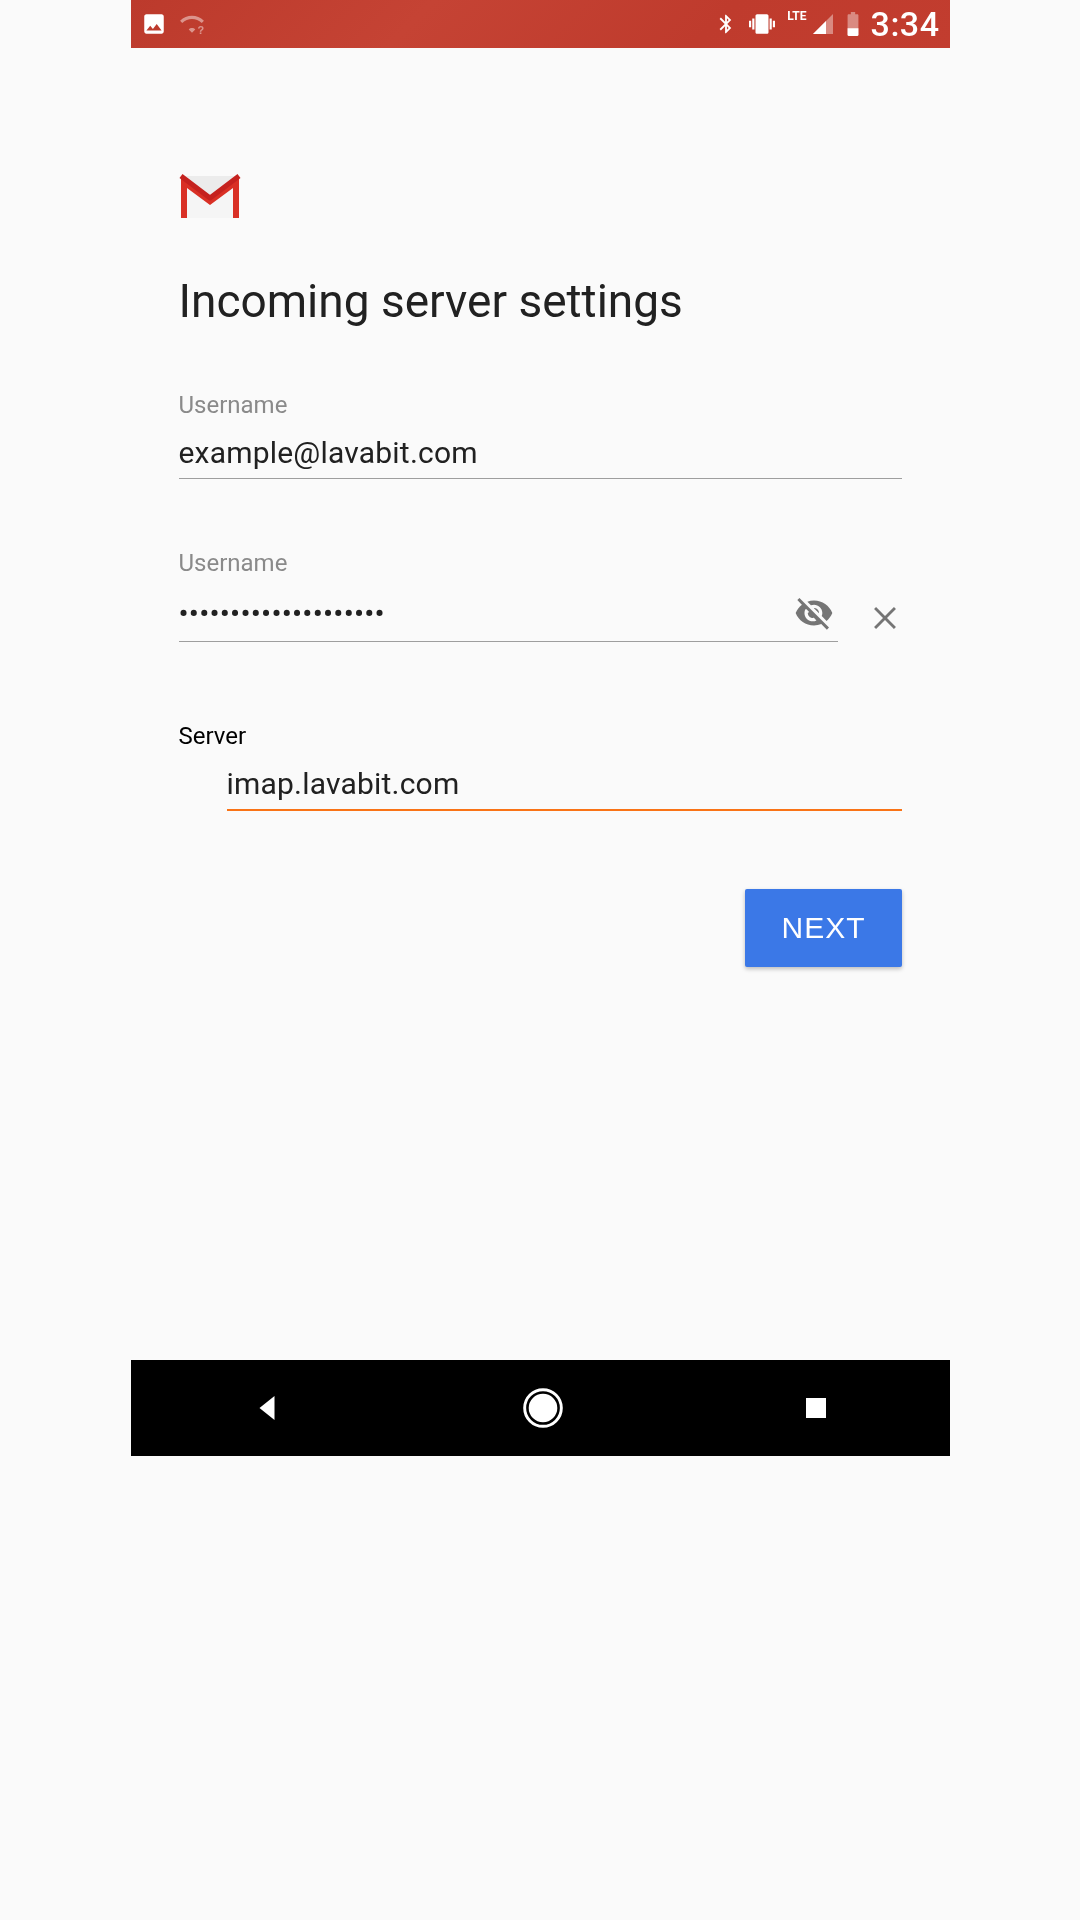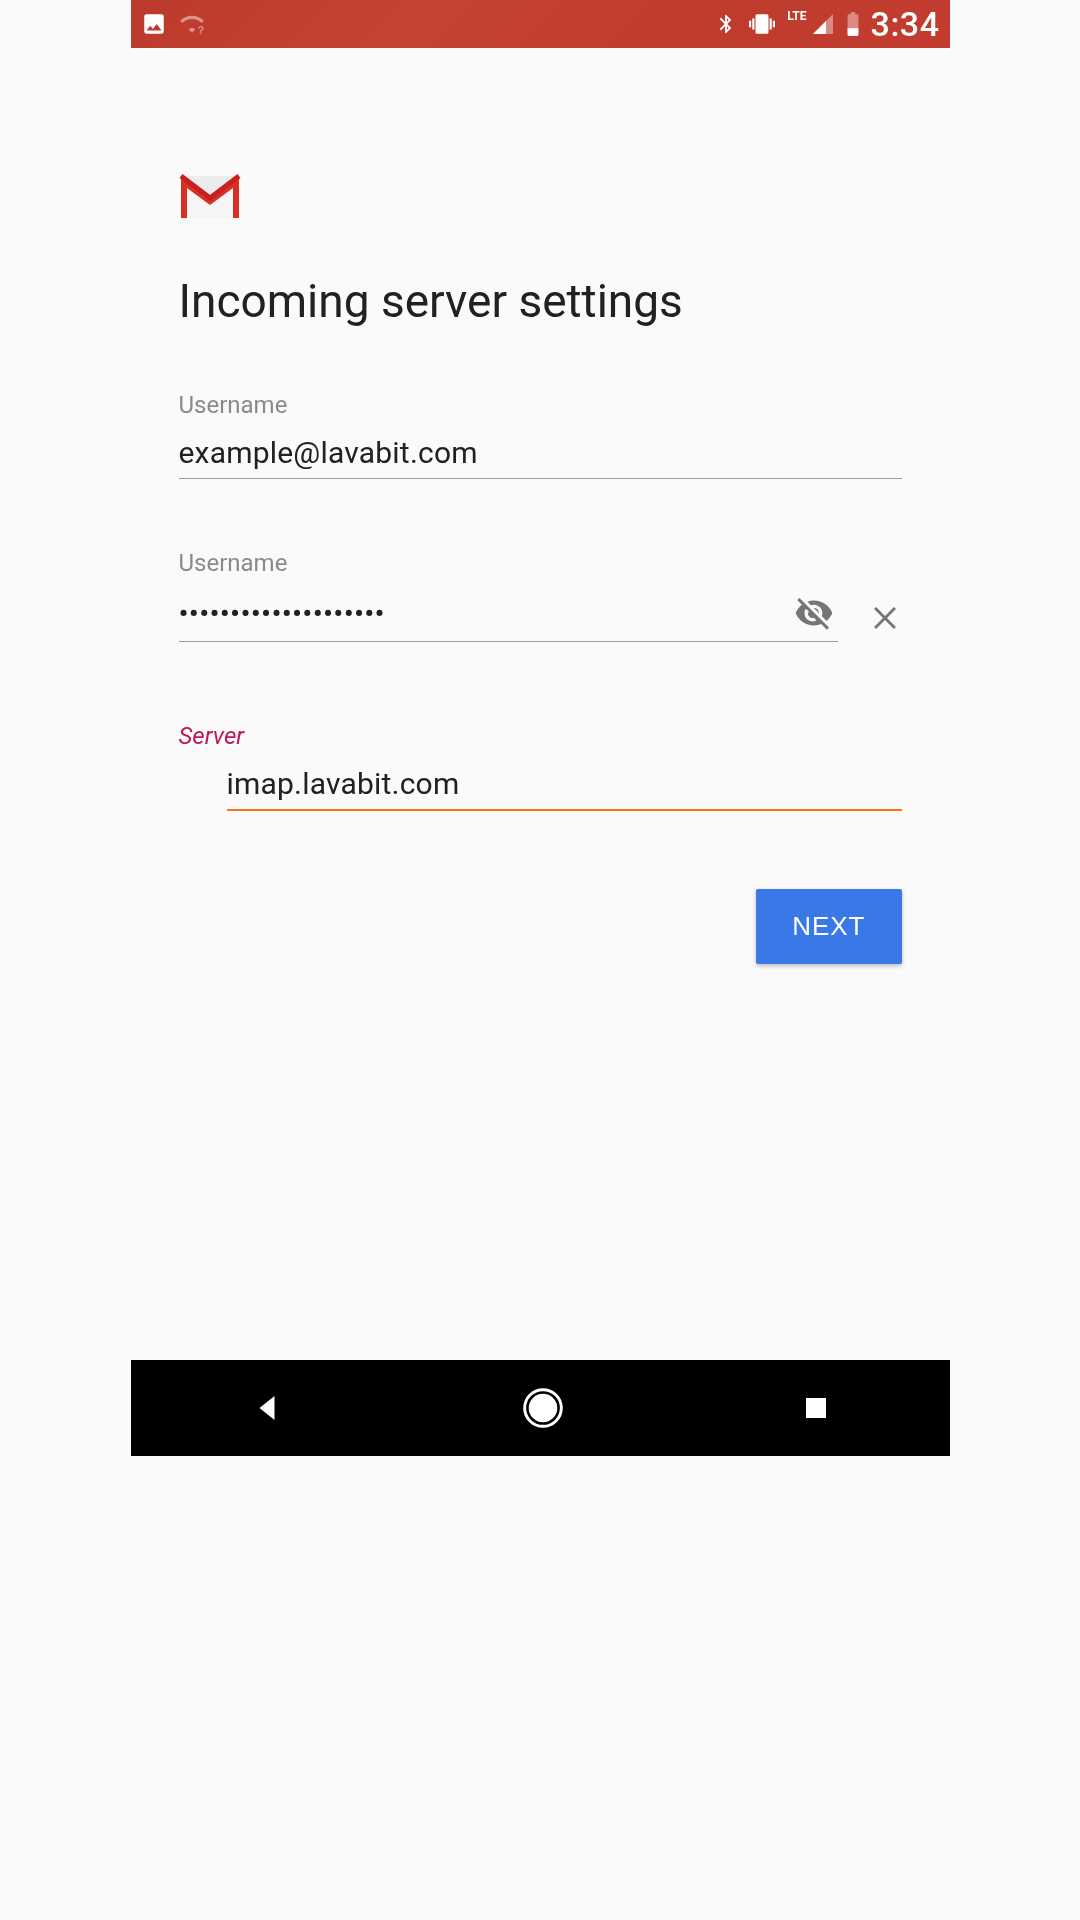--- a/index.html
+++ b/index.html
@@ -50,21 +50,21 @@
   }
 
   .field { margin-top: 62px; position: relative; }
   .field-label {
     display:block;
     font-size: 24px;
     color: #8a8a8a;
     margin-bottom: 16px;
     font-weight:400;
   }
-  .field-label.focused { color: #be185d; font-style: italic; }
+  .field-label.focused { color: #000000; }
   .field .underline-wrap {
     display:flex;
     align-items:center;
     border-bottom: 1px solid #9e9e9e;
     padding-bottom: 8px;
   }
   .field .underline-wrap.focused {
     border-bottom: 2px solid #f97316;
     margin-left: 48px;
   }
@@ -85,21 +85,21 @@
 
   .icon-btn { cursor:pointer; display:inline-flex; align-items:center; justify-content:center; }
 
   .eye-slot { width:48px; display:flex; justify-content:center; }
 
   .btn-row { display:flex; justify-content:flex-end; margin-top: 78px; }
   .next-btn {
     background:#3b78e7;
     color:#fff;
     border:none;
-    font-size:26px;
+    font-size:30px;
     font-weight:500;
     letter-spacing:1px;
     padding: 22px 36px;
     border-radius:2px;
     box-shadow: 0 2px 4px rgba(0,0,0,0.25);
     cursor:pointer;
   }
 
   
   .nav-bar {

